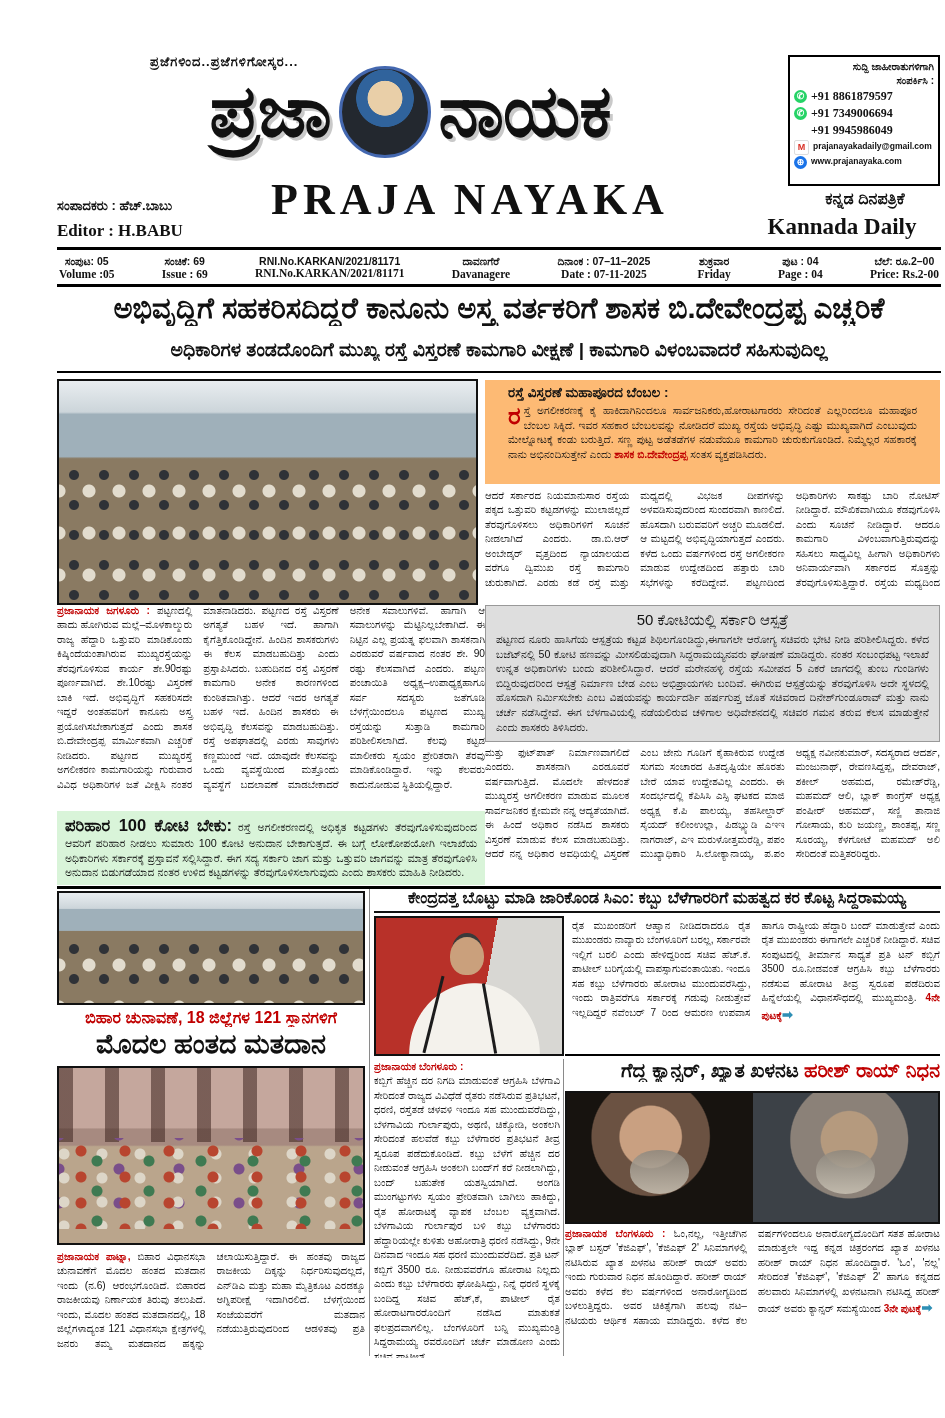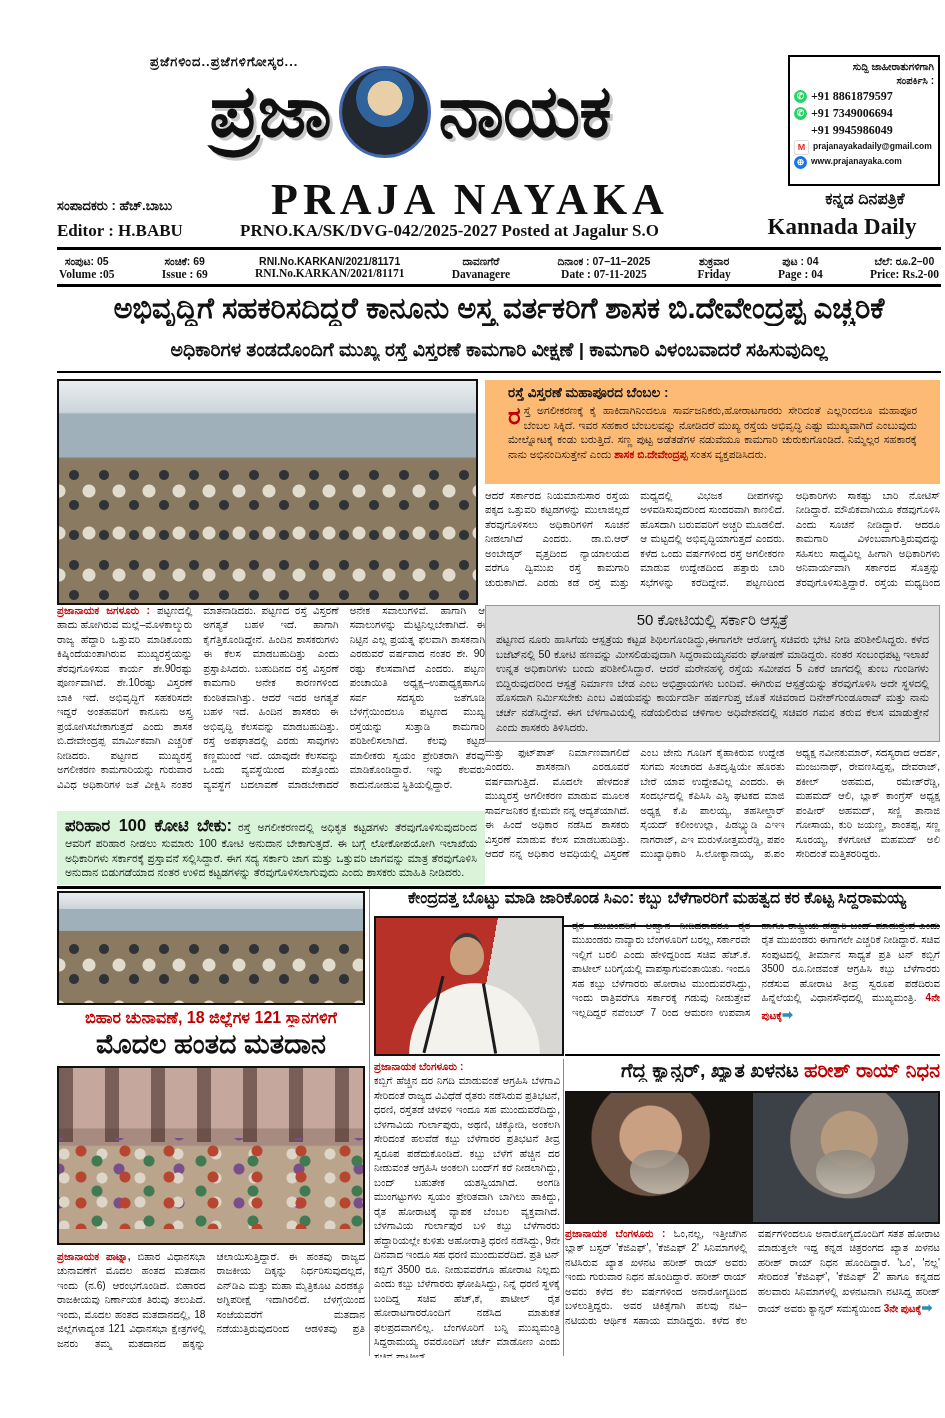--- a/index.html
+++ b/index.html
@@ -106,21 +106,21 @@
 
   
   .mid-rule{left:57px;top:886px;width:884px;height:3px;}
   .bihar-photo1{left:57px;top:891px;width:308px;height:114px;}
   .bihar-h-red{left:57px;top:1009px;width:308px;text-align:center;font-size:16px;font-weight:900;color:#c00000;white-space:nowrap;overflow:hidden;}
   .bihar-h-black{left:57px;top:1029px;width:308px;text-align:center;font-size:27px;font-weight:900;white-space:nowrap;overflow:hidden;}
   .bihar-photo2{left:57px;top:1066px;width:308px;height:179px;}
   .bihar-cols{left:57px;top:1250px;width:308px;height:106px;}
   .vr{background:#8a8a8a;width:1px;}
   .cm-headline{left:374px;top:889px;width:566px;text-align:center;font-size:15.8px;font-weight:900;
-               border-bottom:2px solid #111;padding-bottom:18px;white-space:nowrap;overflow:hidden;}
+               border-bottom:2px solid #111;padding-bottom:4px;white-space:nowrap;overflow:hidden;}
   .cm-photo{left:374px;top:916px;width:190px;height:140px;}
   .cm-cols{left:572px;top:919px;width:368px;height:128px;}
   .cm-under{left:374px;top:1060px;width:186px;height:298px;font-size:10.2px;line-height:1.42;overflow:hidden;}
   .hr-rule{left:565px;top:1054px;width:375px;height:2px;}
   .hr-headline{left:565px;top:1059px;width:375px;text-align:right;font-size:19.5px;font-weight:900;white-space:nowrap;overflow:hidden;}
   .hr-photo{left:565px;top:1091px;width:375px;height:133px;}
   .hr-cols{left:565px;top:1227px;width:375px;height:130px;}
   .cont{color:#c00000;font-weight:bold;font-size:10px;}
   .arrow{color:#2e8fb5;font-weight:900;font-size:13px;letter-spacing:-2px;}
 </style>
@@ -133,21 +133,20 @@
 
   <div class="abs logo-row">
     <span class="logo-kn">ಪ್ರಜಾ</span>
     <span class="ambedkar"></span>
     <span class="logo-kn">ನಾಯಕ</span>
   </div>
 
   <div class="abs logo-en">PRAJA NAYAKA</div>
   <div class="abs editor-kn">ಸಂಪಾದಕರು : ಹೆಚ್.ಬಾಬು</div>
   <div class="abs editor-en">Editor : H.BABU</div>
-  <div class="abs prno">PRNO.KA/SK/DVG-042/2025-2027 Posted at Jagalur S.O</div>
 
   <div class="abs contact-box">
     <div class="c-head">ಸುದ್ದಿ ಜಾಹೀರಾತುಗಳಿಗಾಗಿ</div>
     <div class="c-head">ಸಂಪರ್ಕಿಸಿ :</div>
     <div class="c-row">
       <span class="ico ico-wa">✆</span>
       <span class="c-phone">+91 8861879597</span>
     </div>
     <div class="c-row">
       <span class="ico ico-wa">✆</span>

